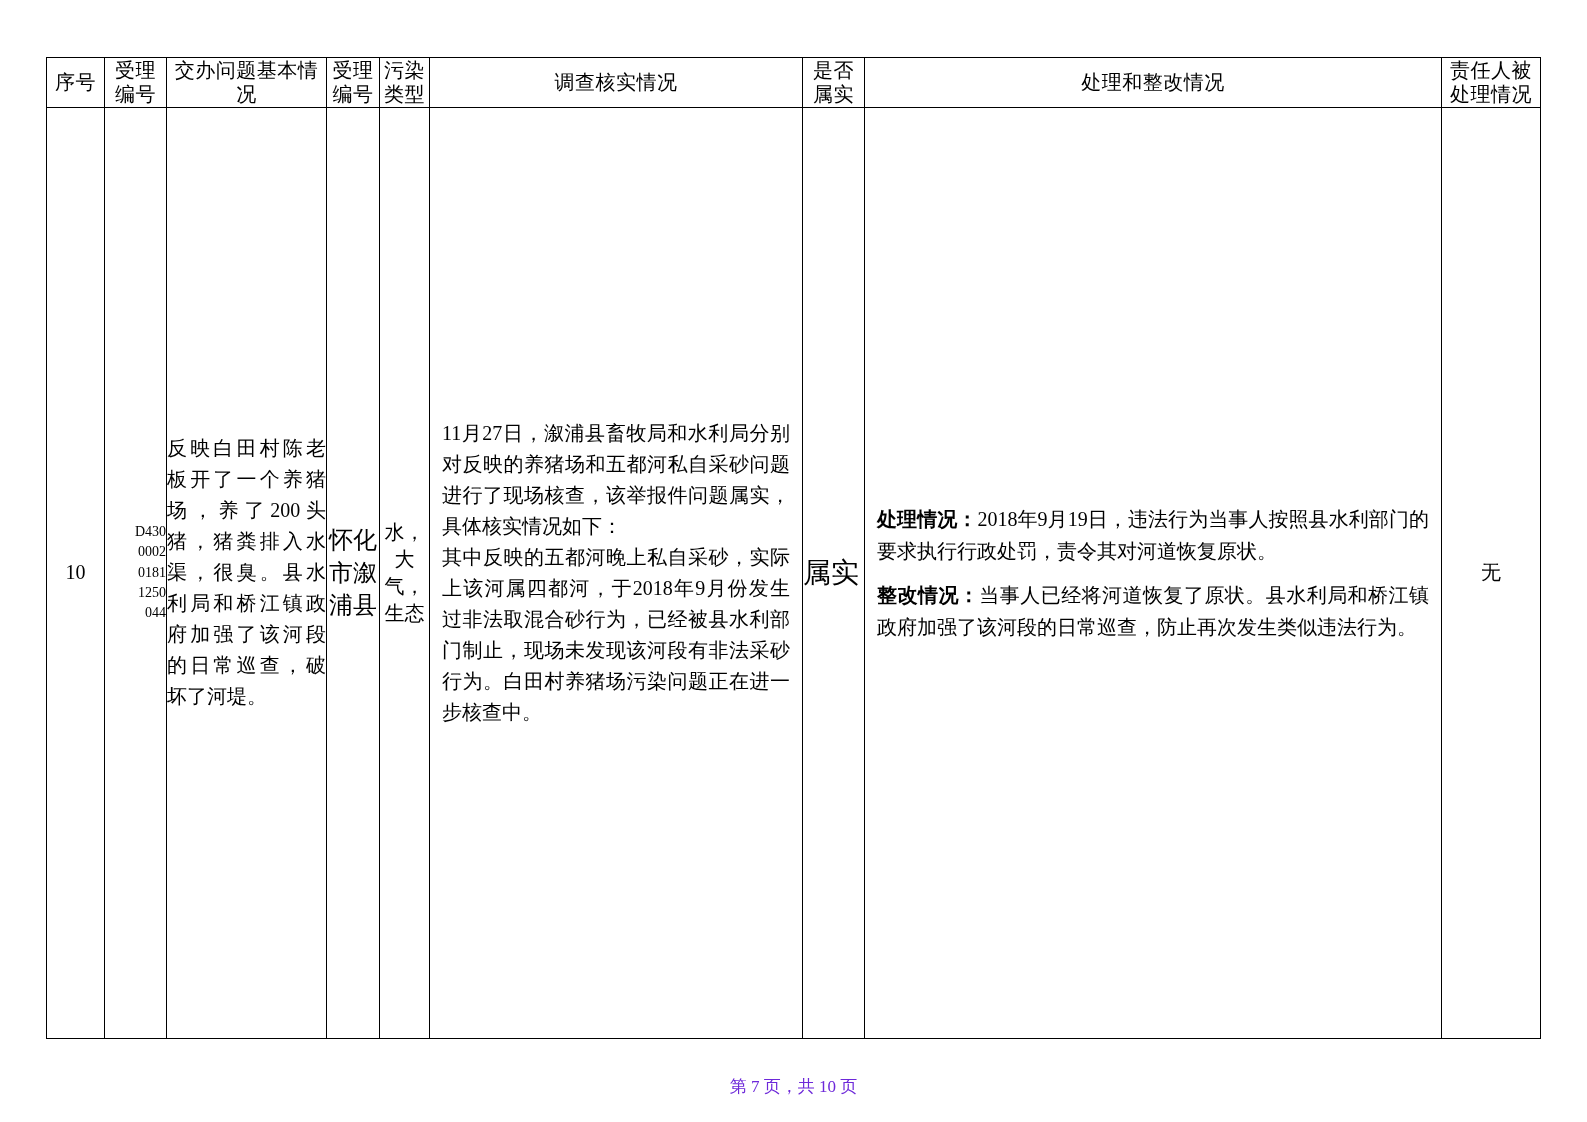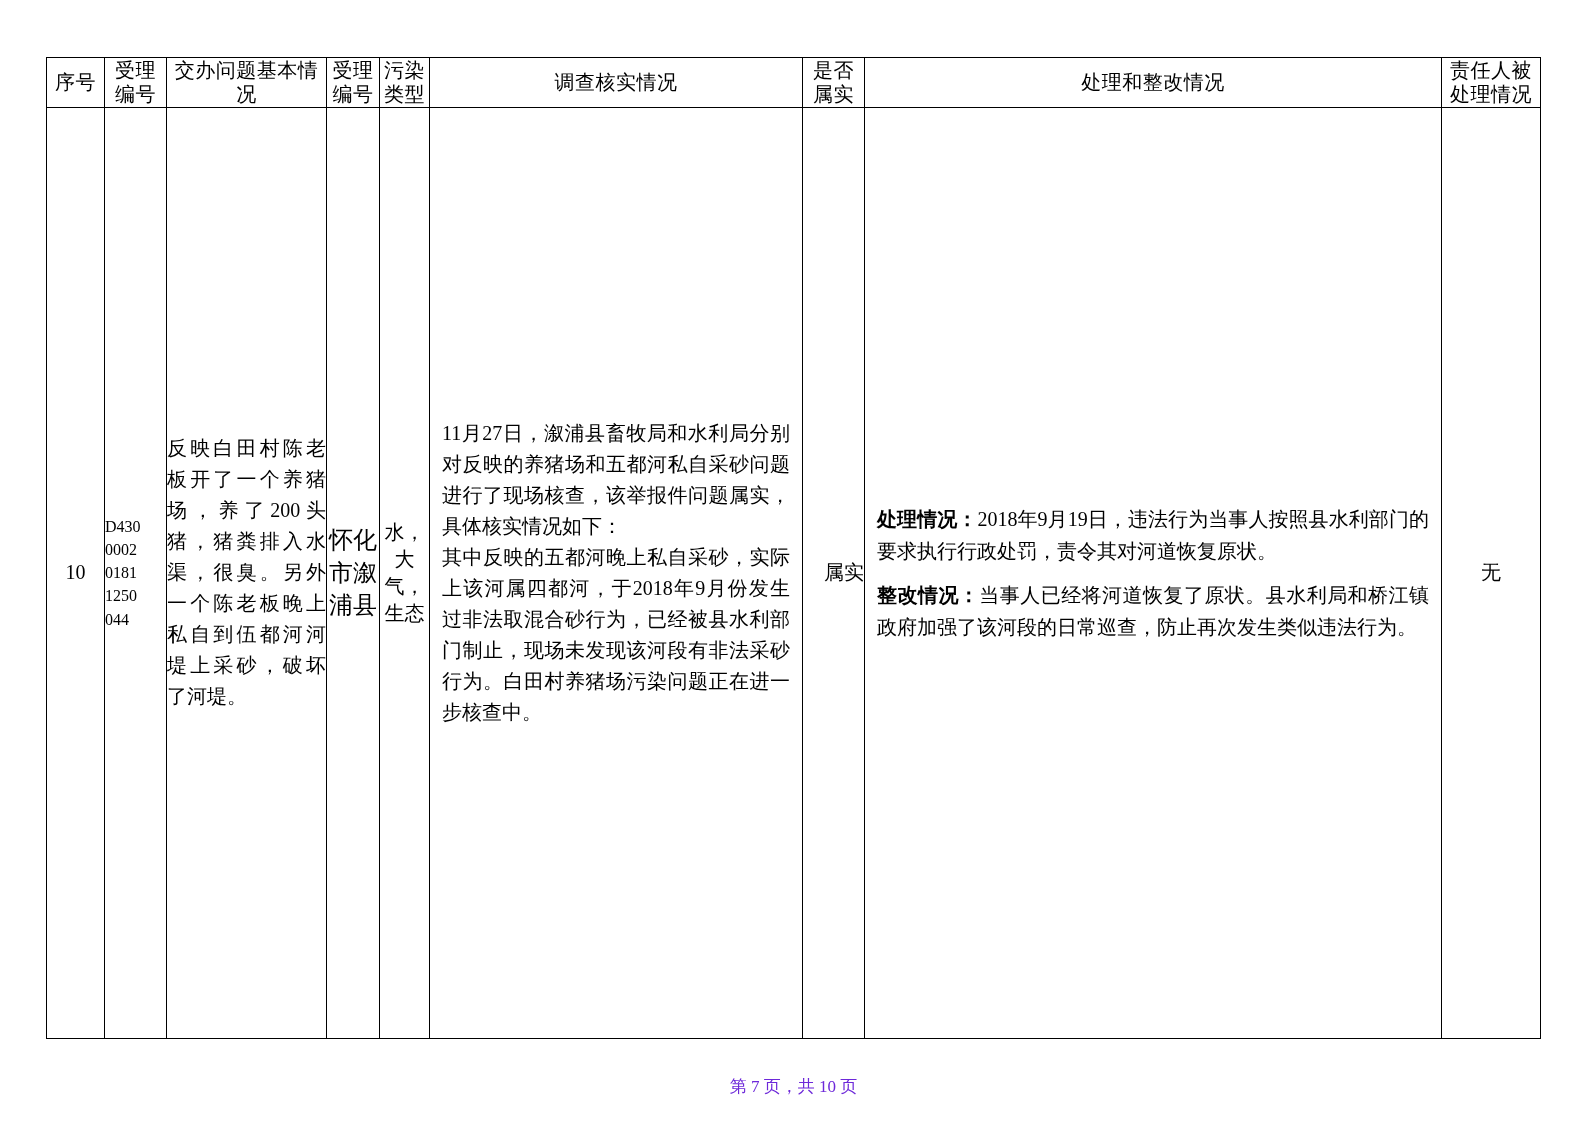--- a/index.html
+++ b/index.html
@@ -48,22 +48,22 @@
   
   tr.datarow td {
     height: 930px;
   }
   .c-seq {
     text-align: center;
     font-size: 20px;
     vertical-align: middle;
   }
   .c-code {
-    text-align: left;
-    font-size: 16px;
+    text-align: right;
+    font-size: 14px;
     line-height: 1.45;
     font-weight: bold;
     vertical-align: middle;
     font-family: "Liberation Serif", serif;
   }
   .c-code span { display: block; }
   .c-desc {
     font-size: 20px;
     line-height: 1.55;
     vertical-align: middle;
@@ -89,22 +89,22 @@
   .c-type span { display: block; }
   .c-invest {
     font-size: 20px;
     line-height: 1.55;
     vertical-align: middle;
     padding: 4px 8px;
     text-align: justify;
   }
   .c-invest p { margin: 12px; text-indent: 0; }
   .c-true {
-    font-size: 20px;
-    text-align: right;
+    font-size: 28px;
+    text-align: left;
     vertical-align: middle;
     font-weight: bold;
   }
   .c-handle {
     font-size: 20px;
     line-height: 1.6;
     vertical-align: middle;
     padding: 4px 14px;
     text-align: justify;
   }
@@ -159,21 +159,21 @@
     <tbody>
       <tr class="datarow">
         <td class="c-seq">10</td>
         <td class="c-code">
           <span>D430</span>
           <span>0002</span>
           <span>0181</span>
           <span>1250</span>
           <span>044</span>
         </td>
-        <td class="c-desc">反映白田村陈老板开了一个养猪场，养了200头猪，猪粪排入水渠，很臭。另外一个陈老板晚上私自到伍都河河堤上采砂，破坏了河堤。</td>
+        <td class="c-desc">反映白田村陈老板开了一个养猪场，养了200头猪，猪粪排入水渠，很臭。县水利局和桥江镇政府加强了该河段的日常巡查，破坏了河堤。</td>
         <td class="c-region">
           <span>怀化</span>
           <span>市溆</span>
           <span>浦县</span>
         </td>
         <td class="c-type">
           <span>水，</span>
           <span>大</span>
           <span>气，</span>
           <span>生态</span>

